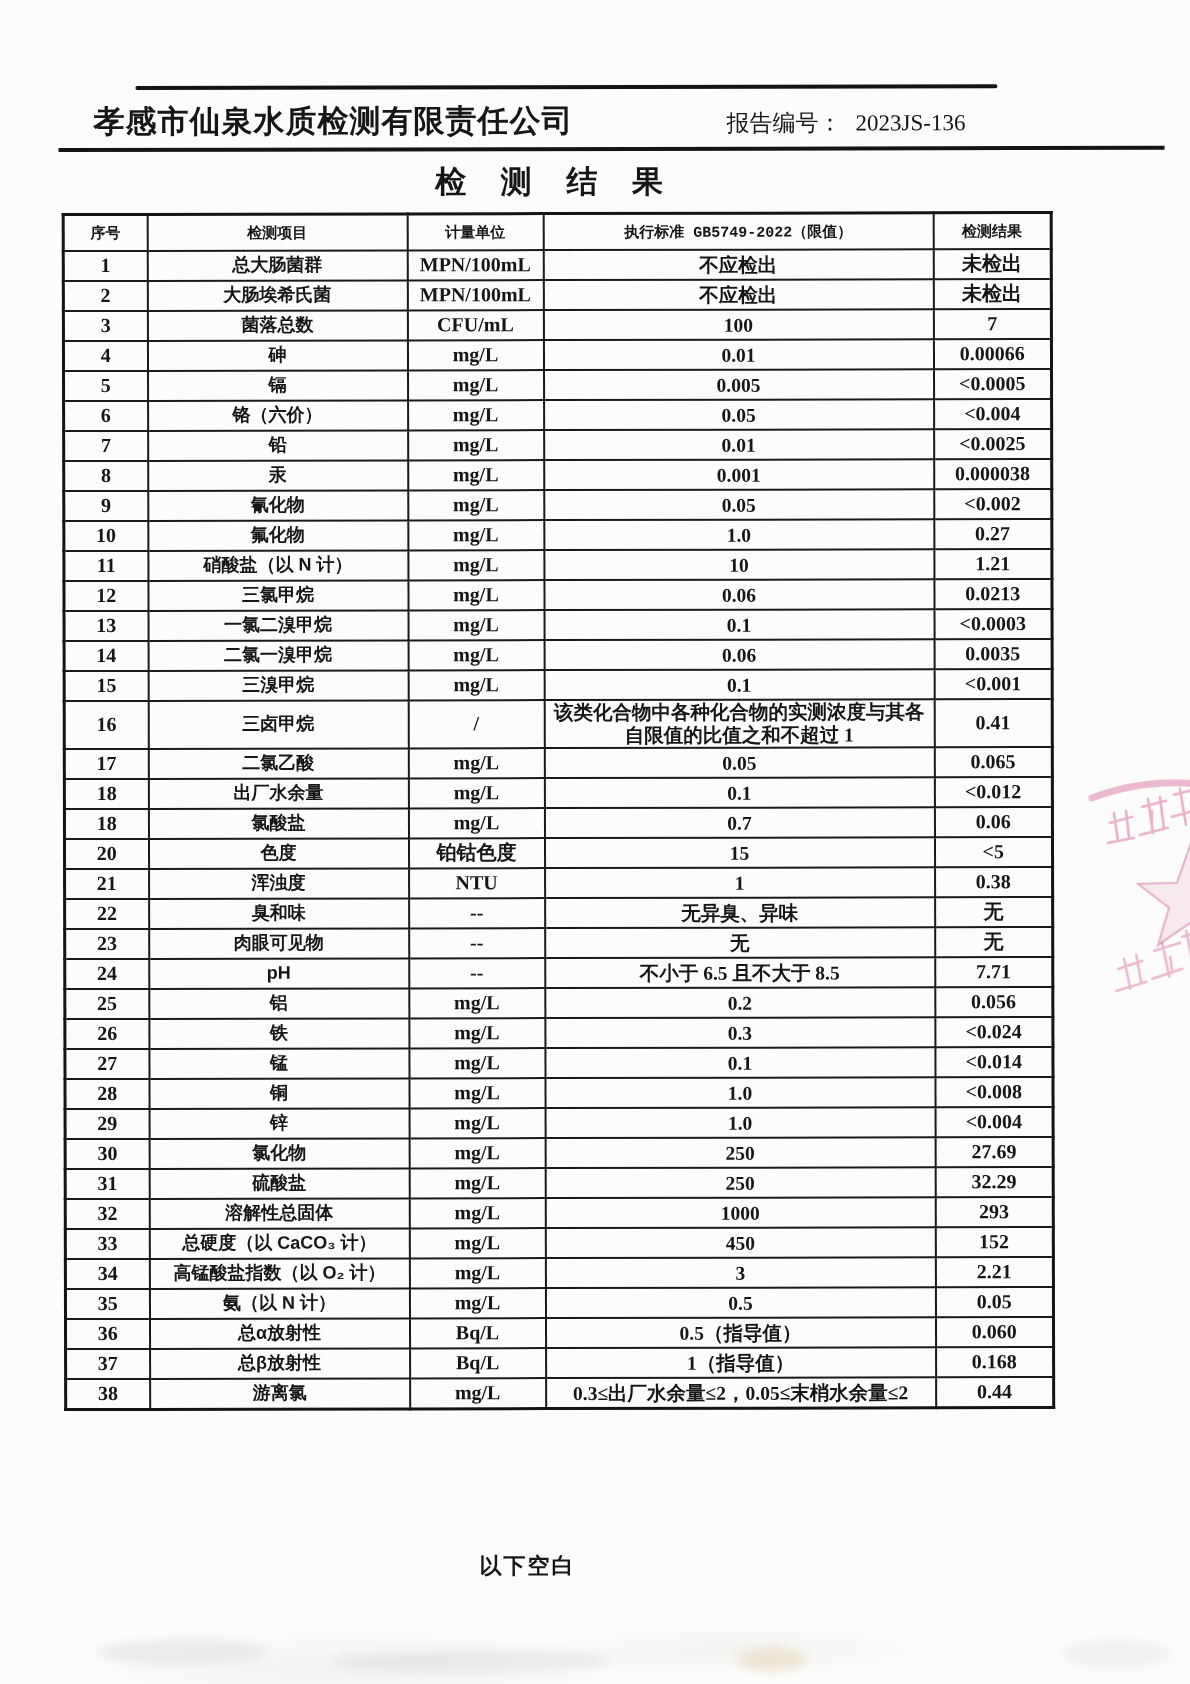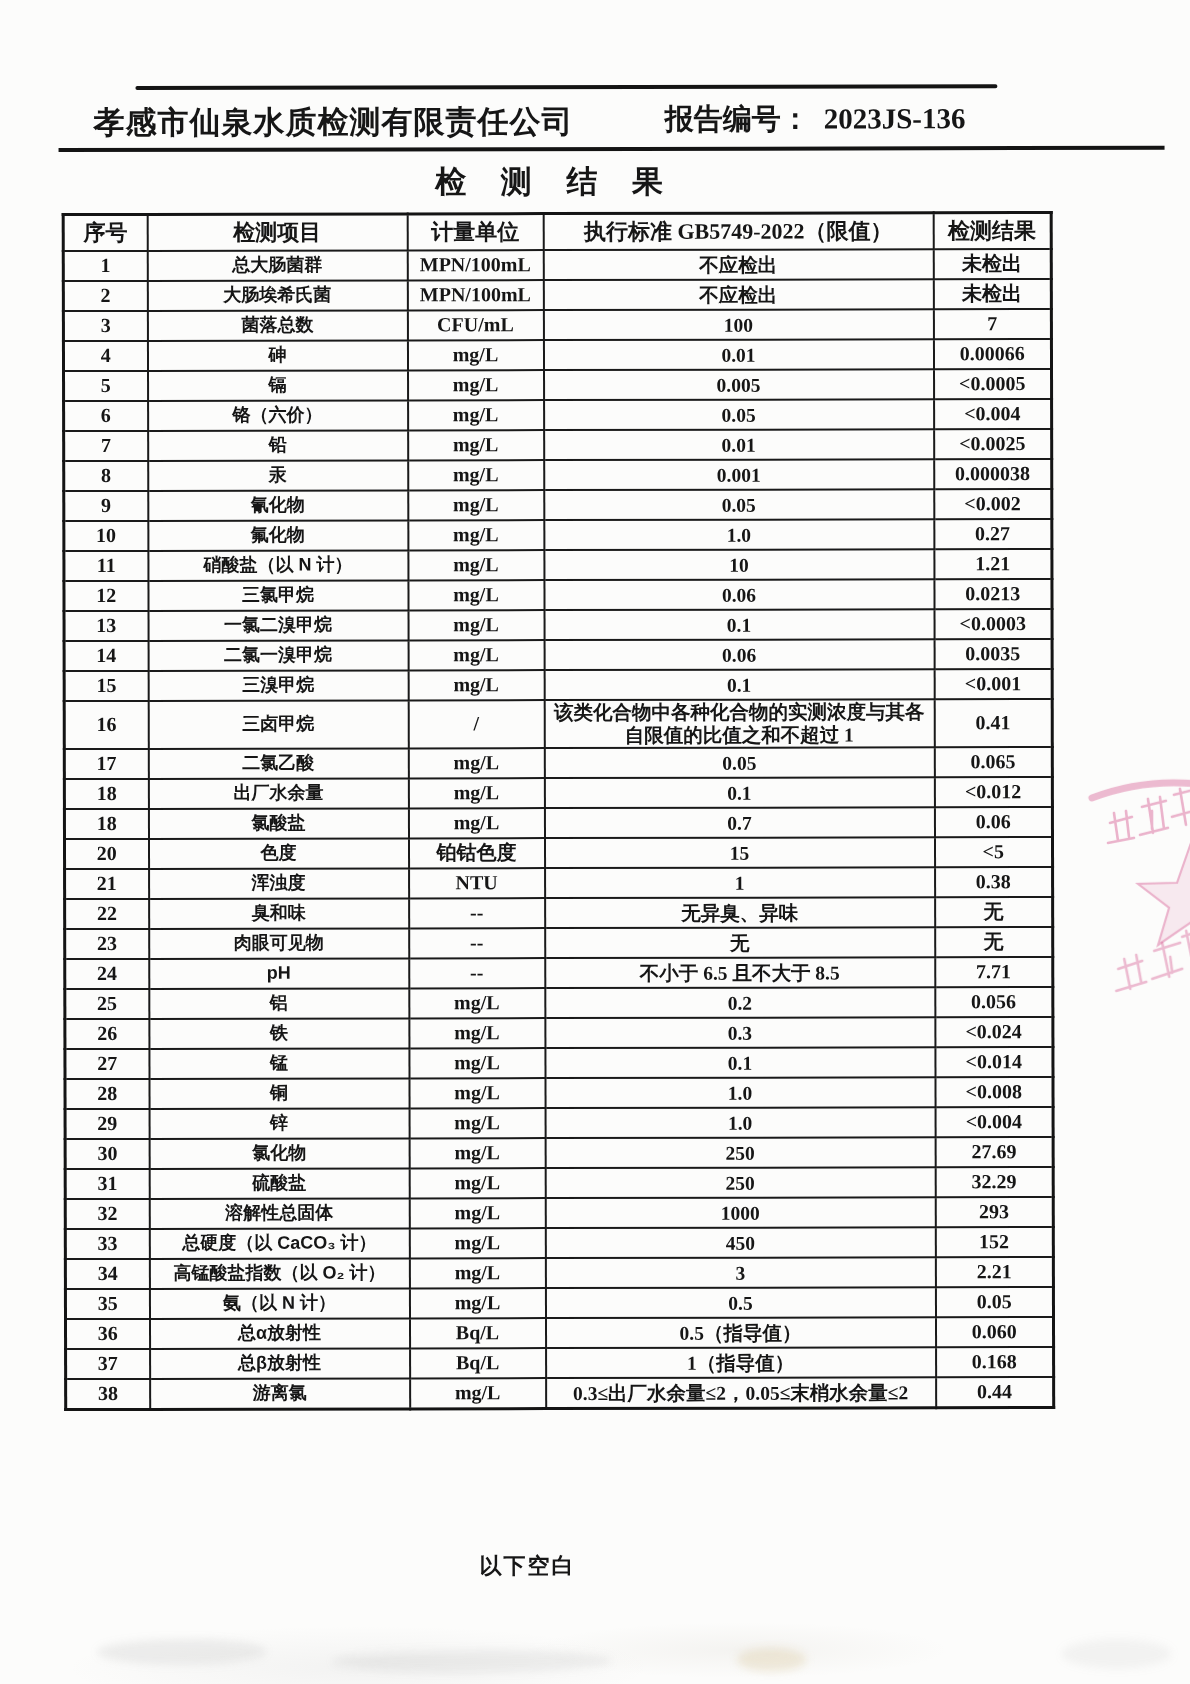--- a/index.html
+++ b/index.html
@@ -16,21 +16,21 @@
       radial-gradient(ellipse 420px 60px at 30% 99%, rgba(120,120,120,0.07), transparent 70%),
       radial-gradient(ellipse 300px 40px at 62% 98%, rgba(150,140,120,0.08), transparent 70%);
   }
   
   .rule-top{position:absolute;left:137px;top:85px;width:862px;height:4px;background:#141414;border-radius:2px;}
   .head-line{position:absolute;left:95px;top:100px;width:872px;display:flex;justify-content:space-between;align-items:flex-end;}
   .company{
     font-family:"Liberation Sans","DejaVu Sans",sans-serif;
     font-weight:700;font-size:31px;letter-spacing:1px;white-space:nowrap;
   }
-  .report-no{font-weight:700;font-size:29px;white-space:nowrap;padding-bottom:3px;}
+  .report-no{font-weight:400;font-size:23px;white-space:nowrap;padding-bottom:3px;}
   .report-no .label{font-family:"Liberation Sans","DejaVu Sans",sans-serif;margin-right:14px;}
   .rule-full{position:absolute;left:60px;top:147px;width:1106px;height:3.5px;background:#141414;}
   .doc-title{
     position:absolute;left:63px;top:161px;width:988px;text-align:center;
     font-family:"Liberation Sans","DejaVu Sans",sans-serif;
     font-weight:700;font-size:31px;letter-spacing:13px;
   }
   
   table.results{
     position:absolute;left:63px;top:212px;width:988px;
@@ -42,22 +42,22 @@
   .results col.c-unit{width:136px;}
   .results col.c-standard{width:390px;}
   .results col.c-result{width:118px;}
   .results th,.results td{
     border:2.5px solid #1a1a1a;
     text-align:center;vertical-align:middle;
     padding:0 4px;overflow:hidden;
     font-weight:700;
   }
   .results th{
-    height:34px;font-size:22px;
-    font-family:Liberation Serif, serif;
+    height:34px;font-size:15px;
+    font-family:Liberation Mono, monospace;
     text-align:center;
   }
   .results td{height:28px;font-size:20px;line-height:1.18;}
   .results td:nth-child(2){font-family:"Liberation Sans","DejaVu Sans",sans-serif;font-size:18px;}
   .results td:nth-child(4){font-size:19.5px;margin-left:20px;}
   
   .footer-note{
     position:absolute;left:63px;top:1551px;width:926px;text-align:center;
     font-family:"Liberation Sans","DejaVu Sans",sans-serif;
     font-weight:700;font-size:22px;letter-spacing:2px;

